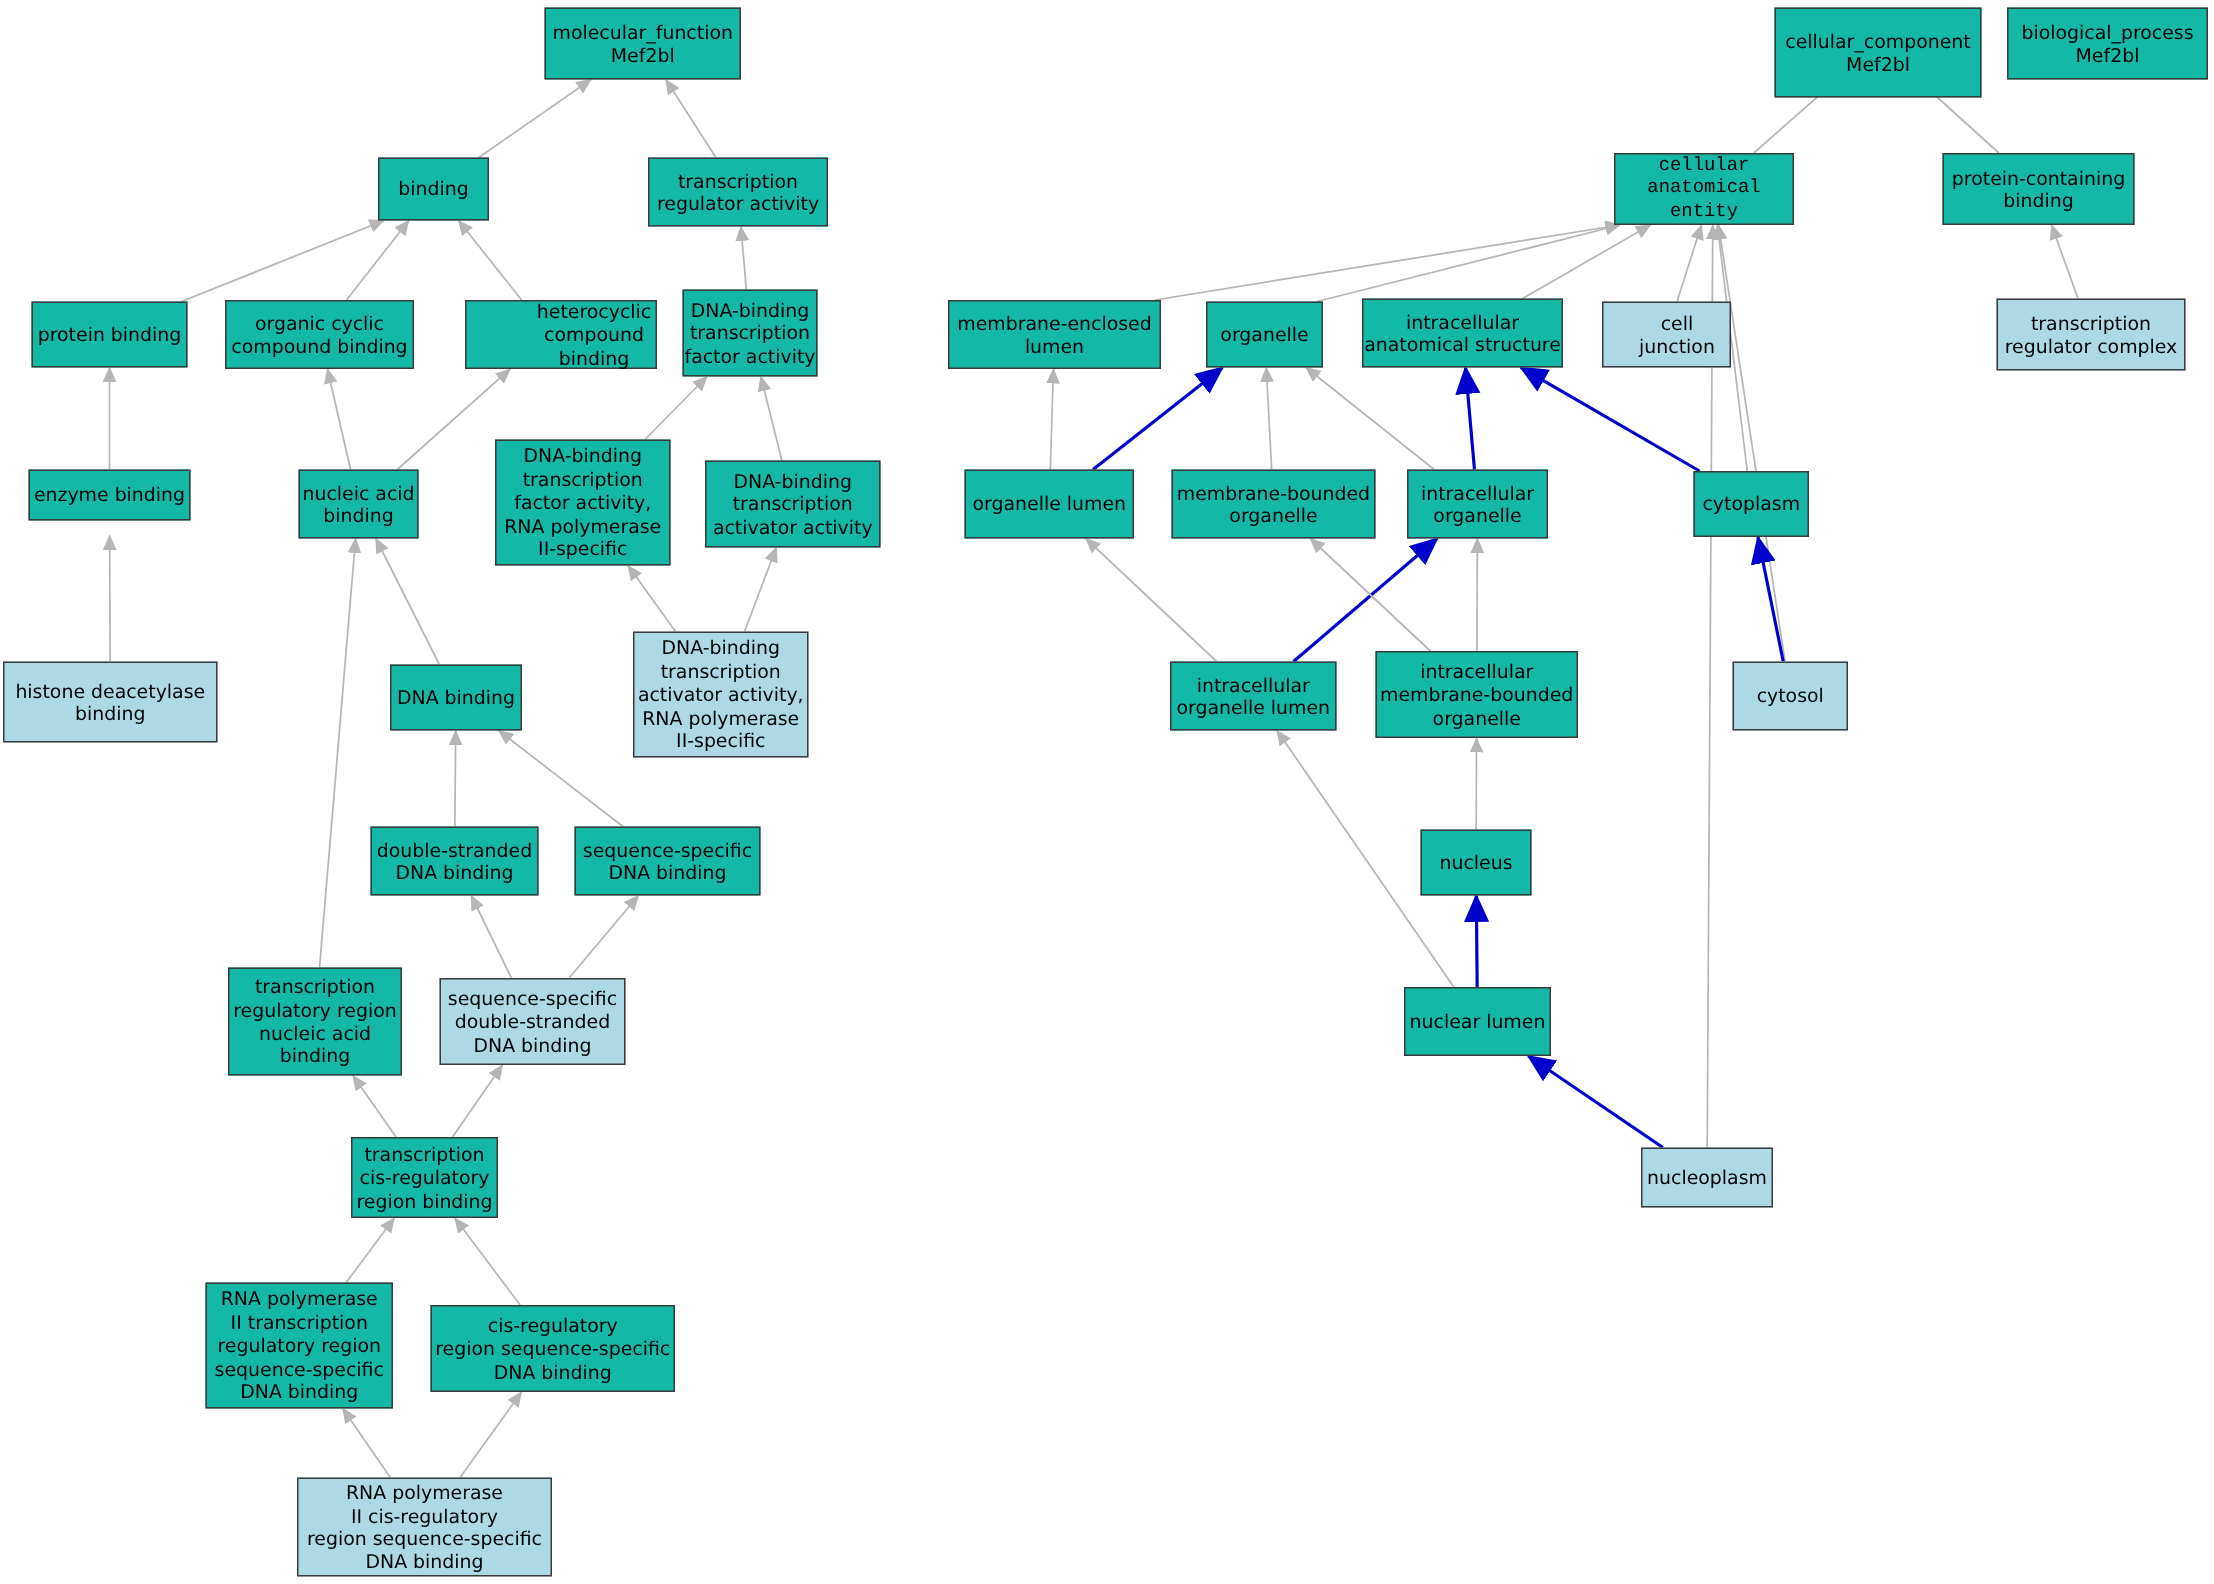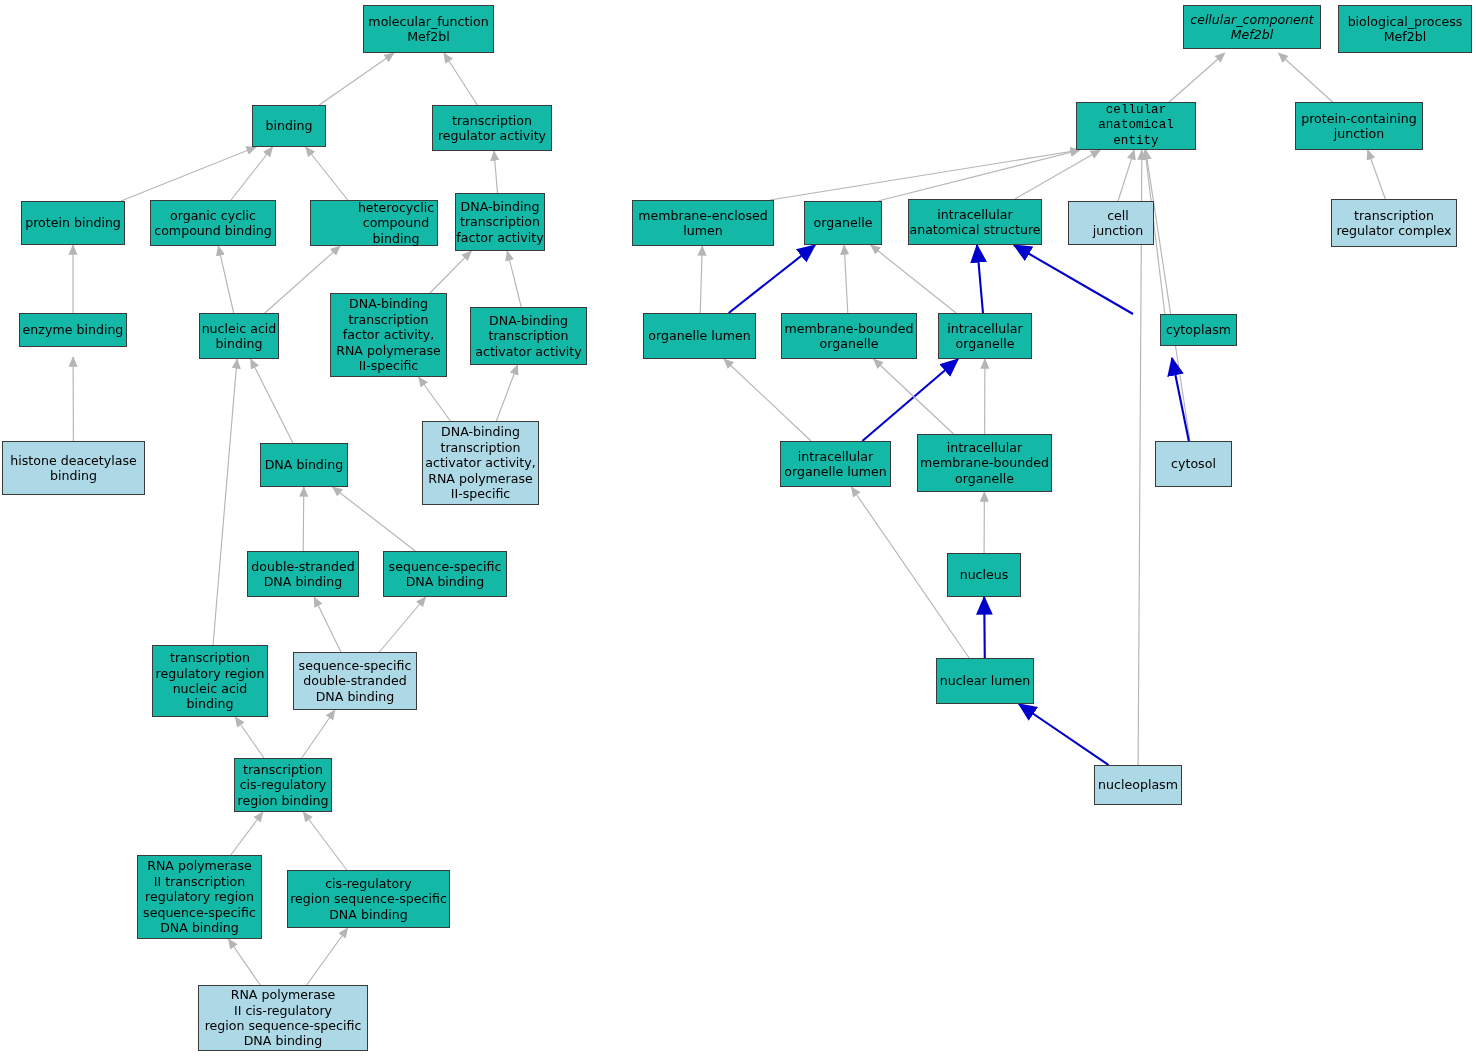--- a/index.html
+++ b/index.html
@@ -86,31 +86,31 @@
         <path d="M1188.828125,441 L1171.96875,358" fill="none" stroke="#0000cc" stroke-width="2.1" marker-end="url(#ar-blue)"></path>
         <path d="M984.0982142857143,553 L984.3705357142857,492" fill="none" stroke="#b5b5b5" stroke-width="1.15" marker-end="url(#ar-gray)"></path>
         <path d="M969.1543778801844,658 L851.3456221198156,487" fill="none" stroke="#b5b5b5" stroke-width="1.15" marker-end="url(#ar-gray)"></path>
         <path d="M984.7830188679245,658 L984.2075471698113,597" fill="none" stroke="#0000cc" stroke-width="2.1" marker-end="url(#ar-blue)"></path>
         <path d="M1108.576923076923,765 L1018.8365384615385,704" fill="none" stroke="#0000cc" stroke-width="2.1" marker-end="url(#ar-blue)"></path>
       </g>
   </svg>
   <div id="node-layer">
       <div class="node" style="left: 363px; top: 5px; width: 131px; height: 48px;">molecular_function
 Mef2bl</div>
-      <div class="node" style="left: 1183px; top: 5px; width: 138px; height: 44px; font-style: italic;">cellular_component
+      <div class="node" style="left: 1183px; top: 5px; width: 138px; height: 60px;">cellular_component
 Mef2bl</div>
       <div class="node" style="left: 1338px; top: 5px; width: 134px; height: 48px;">biological_process
 Mef2bl</div>
       <div class="node" style="left: 252px; top: 105px; width: 74px; height: 42px;">binding</div>
       <div class="node" style="left: 432px; top: 105px; width: 120px; height: 46px;">transcription
 regulator activity</div>
       <div class="node" style="left: 1076px; top: 102px; width: 120px; height: 48px; font-family: Liberation Mono, monospace;">cellular anatomical
 entity</div>
       <div class="node" style="left: 1295px; top: 102px; width: 128px; height: 48px;">protein-containing
-junction</div>
+binding</div>
       <div class="node" style="left: 21px; top: 201px; width: 104px; height: 44px;">protein binding</div>
       <div class="node" style="left: 150px; top: 200px; width: 126px; height: 46px;">organic cyclic
 compound binding</div>
       <div class="node" style="left: 310px; top: 200px; width: 128px; height: 46px; padding-left: 44px;">heterocyclic
 compound binding</div>
       <div class="node" style="left: 455px; top: 193px; width: 90px; height: 58px;">DNA-binding
 transcription
 factor activity</div>
       <div class="node" style="left: 632px; top: 200px; width: 142px; height: 46px;">membrane-enclosed
 lumen</div>
@@ -129,21 +129,21 @@
 RNA polymerase
 II-specific</div>
       <div class="node" style="left: 470px; top: 307px; width: 117px; height: 58px;">DNA-binding
 transcription
 activator activity</div>
       <div class="node" style="left: 643px; top: 313px; width: 113px; height: 46px;">organelle lumen</div>
       <div class="node" style="left: 781px; top: 313px; width: 136px; height: 46px;">membrane-bounded
 organelle</div>
       <div class="node" style="left: 938px; top: 313px; width: 94px; height: 46px;">intracellular
 organelle</div>
-      <div class="node" style="left: 1160px; top: 314px; width: 77px; height: 32px;">cytoplasm</div>
+      <div class="node" style="left: 1129px; top: 314px; width: 77px; height: 44px;">cytoplasm</div>
       <div class="node hl" style="left: 2px; top: 441px; width: 143px; height: 54px;">histone deacetylase
 binding</div>
       <div class="node hl" style="left: 422px; top: 421px; width: 117px; height: 84px;">DNA-binding
 transcription
 activator activity,
 RNA polymerase
 II-specific</div>
       <div class="node" style="left: 780px; top: 441px; width: 111px; height: 46px;">intracellular
 organelle lumen</div>
       <div class="node" style="left: 917px; top: 434px; width: 135px; height: 58px;">intracellular

